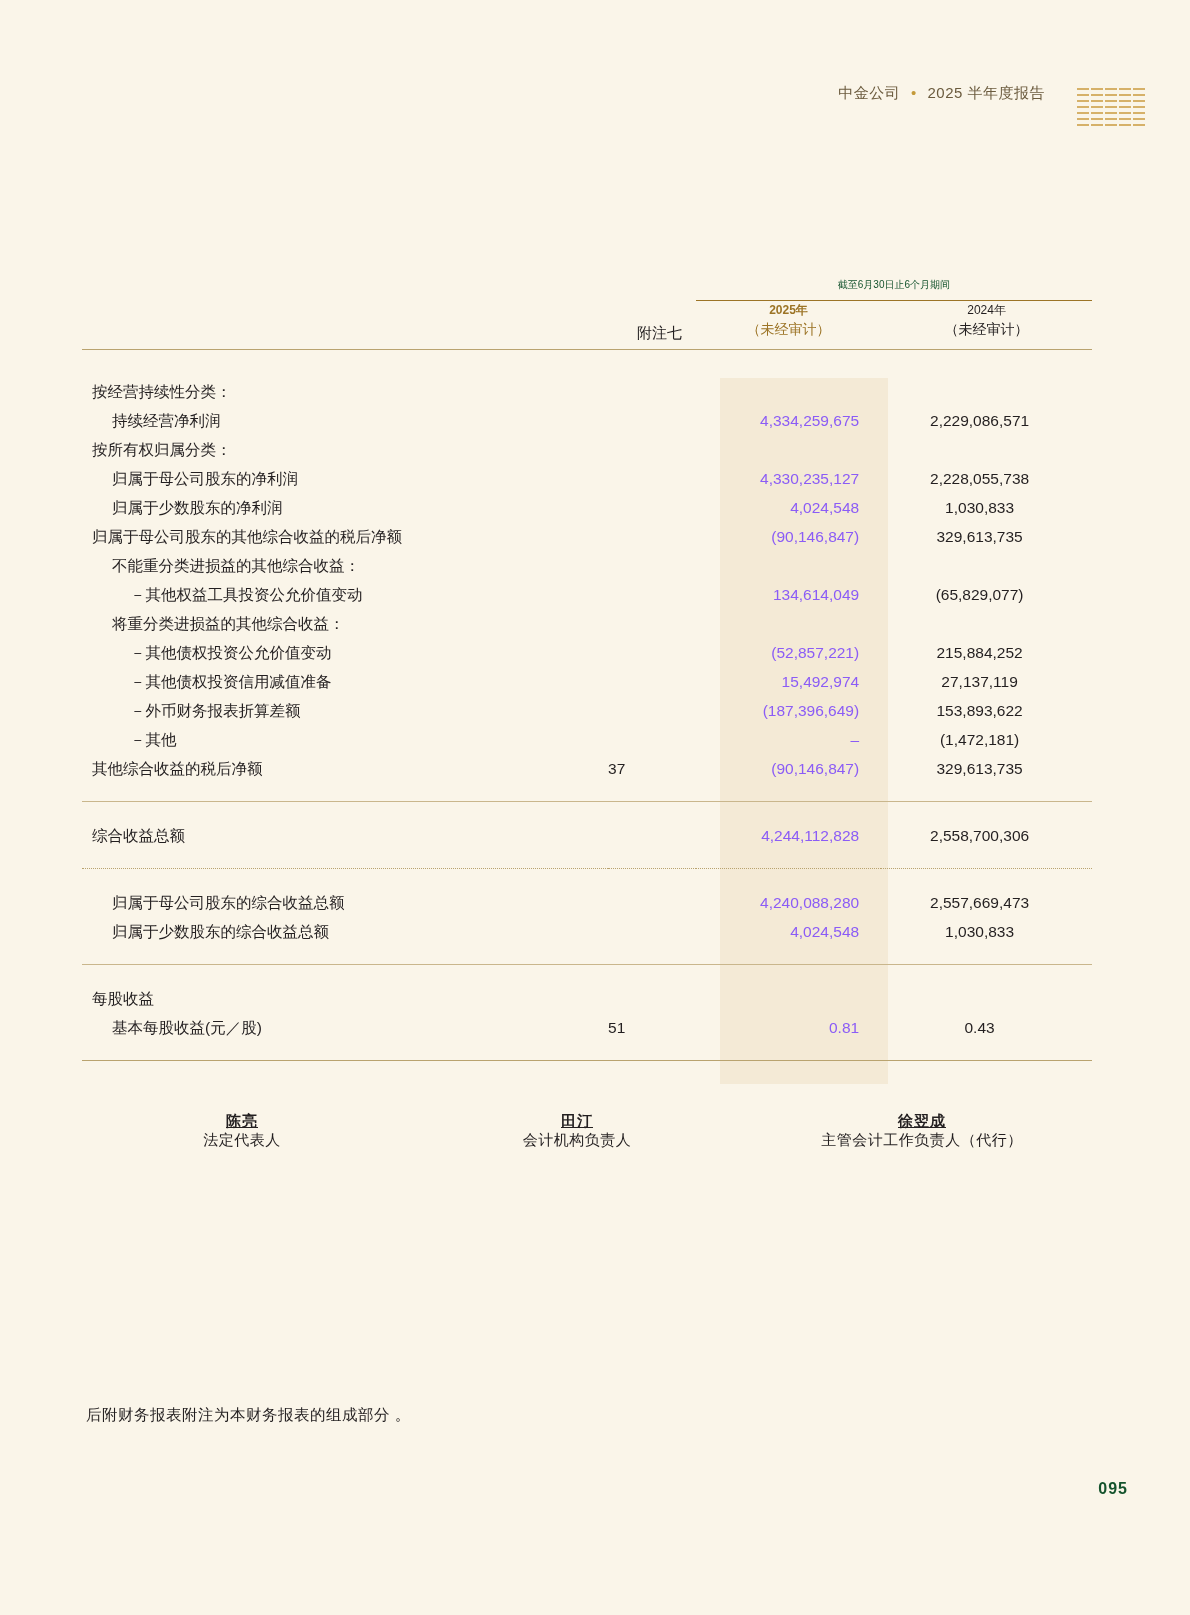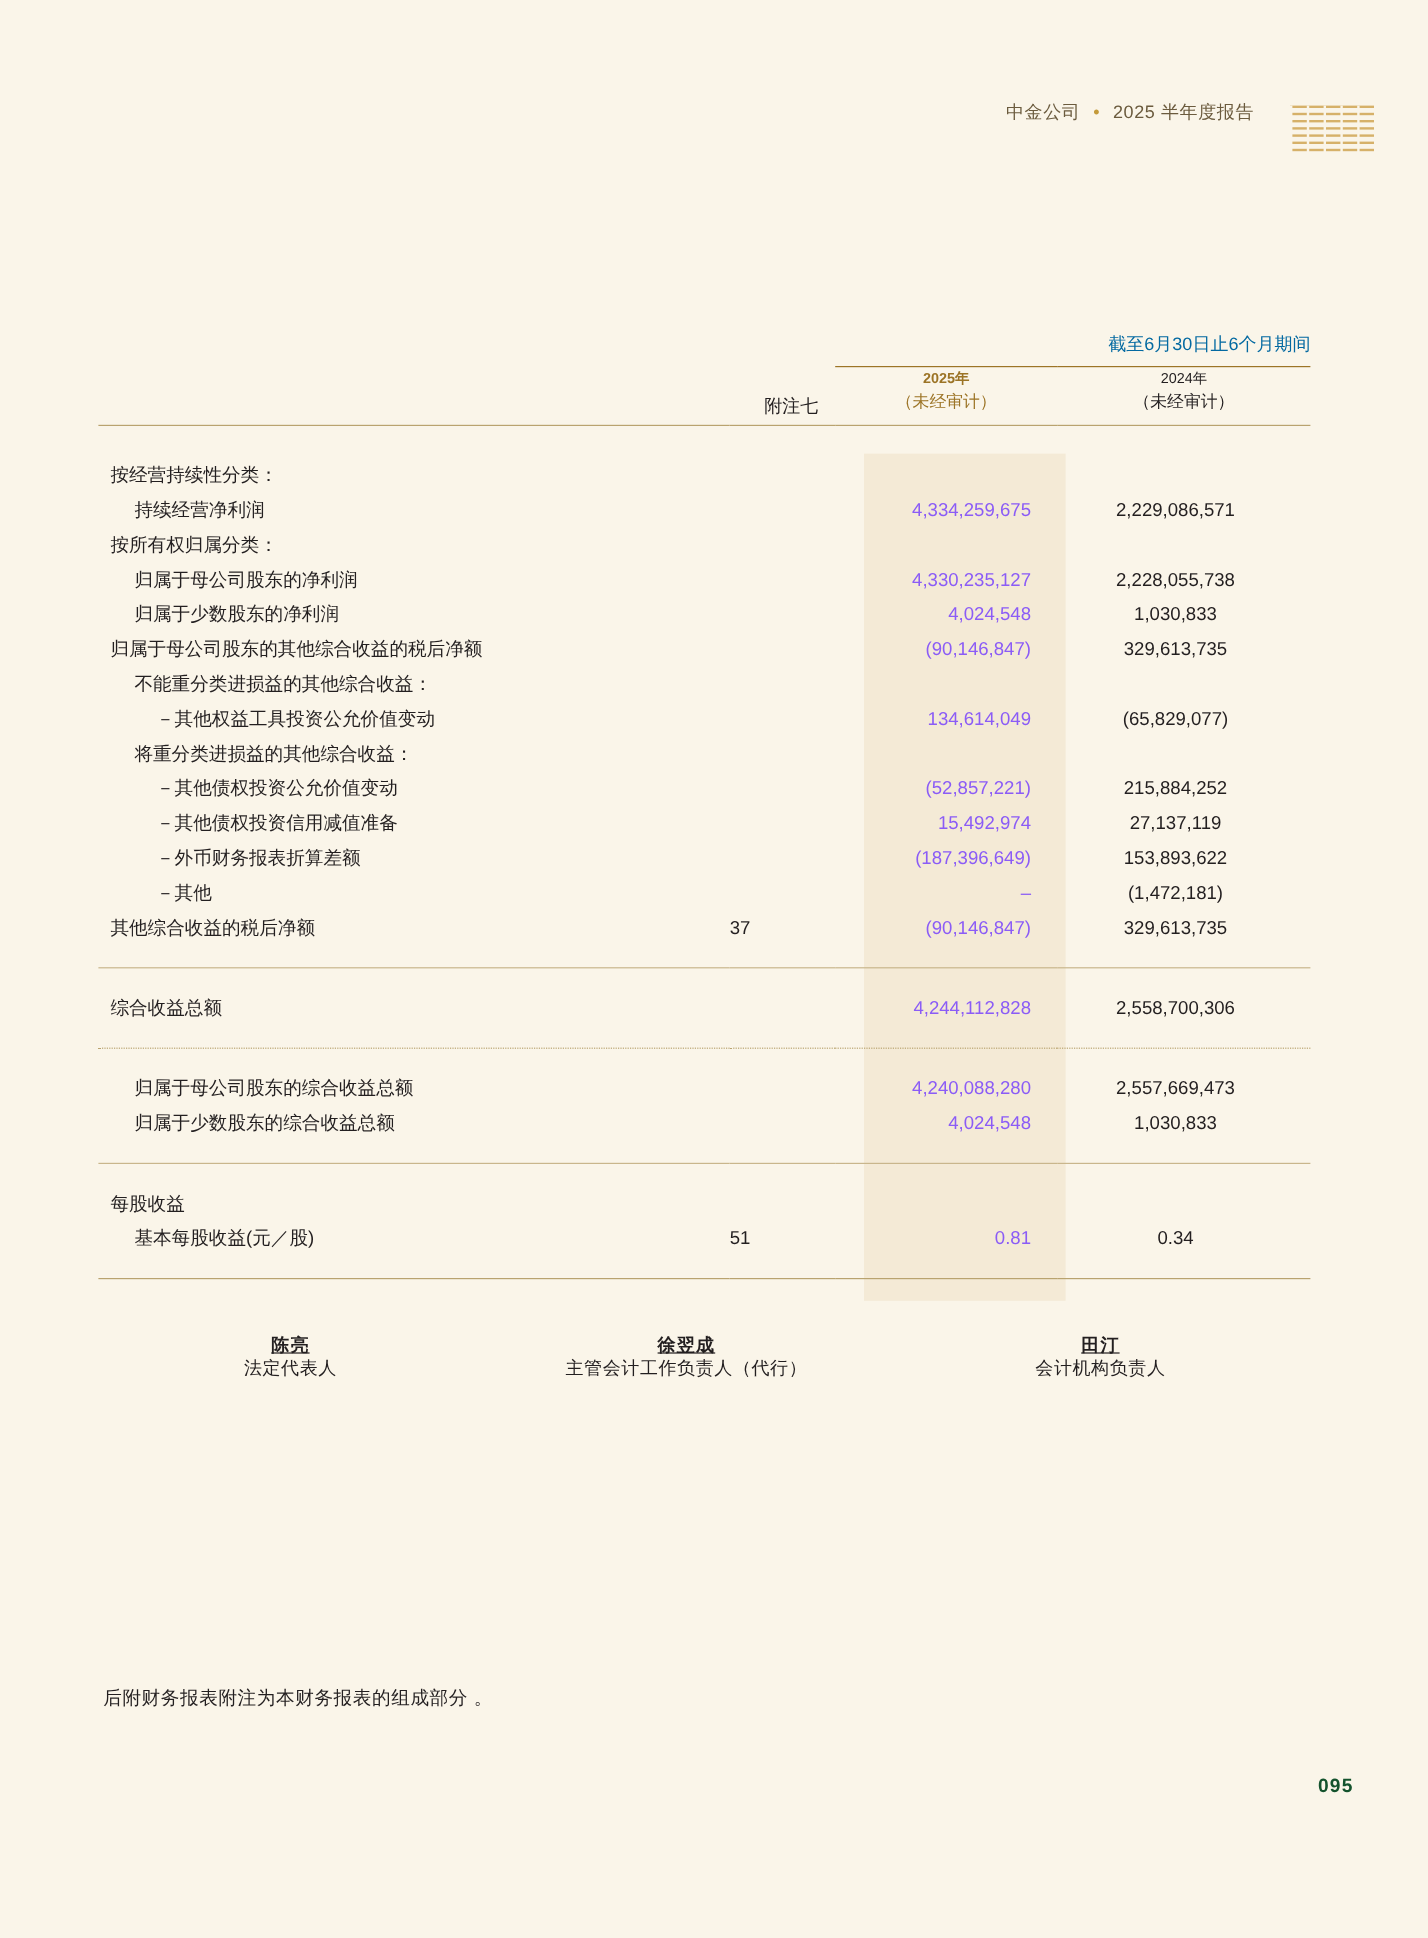--- a/index.html
+++ b/index.html
@@ -86,25 +86,25 @@
     padding: 0;
     vertical-align: bottom;
     font-weight: normal;
   }
   .col-label { width: 560px; }
   .col-note  { width: 78px; text-align: left; padding-right: 14px !important; }
   .col-2025  { width: 168px; text-align: right; padding-right: 22px !important; }
   .col-2024  { width: 204px; text-align: right; padding-right: 14px !important; }
 
   .hdr-span {
-    text-align: right;
+    text-align: center;
     font-weight: bold;
-    font-size: 15px;
+    font-size: 10px;
     padding-bottom: 8px !important;
-    color: #0369a1;
+    color: #14532d;
   }
   .hdr-note {
     text-align: right;
     font-size: 15px;
     padding-right: 14px !important;
     padding-bottom: 6px !important;
     vertical-align: bottom;
   }
   .hdr-year {
     text-align: center;
@@ -374,42 +374,42 @@
       <tr class="row">
         <td class="indent0">每股收益</td>
         <td class="col-note"></td>
         <td class="col-2025 val2025"></td>
         <td class="col-2024 val2024"></td>
       </tr>
       <tr class="row">
         <td class="indent1">基本每股收益(元／股)</td>
         <td class="col-note">51</td>
         <td class="col-2025 val2025">0.81</td>
-        <td class="col-2024 val2024">0.34</td>
+        <td class="col-2024 val2024">0.43</td>
       </tr>
 
       <tr class="spacer-md">
           <td colspan="4"></td>
         </tr>
       <tr class="rule-bot">
           <td colspan="4"></td>
         </tr>
     </tbody>
   </table>
 </div>
 
 <div class="signatures">
   <div class="sig sig-1">
     <div class="name">陈亮</div>
     <div class="role">法定代表人</div>
   </div>
+  <div class="sig sig-3">
+    <div class="name">田汀</div>
+    <div class="role">会计机构负责人</div>
+  </div>
   <div class="sig sig-2">
     <div class="name">徐翌成</div>
     <div class="role">主管会计工作负责人（代行）</div>
   </div>
-  <div class="sig sig-3">
-    <div class="name">田汀</div>
-    <div class="role">会计机构负责人</div>
-  </div>
 </div>
 
 <div class="footnote">后附财务报表附注为本财务报表的组成部分 。</div>
 <div class="page-num">095</div>
 
 </body></html>

